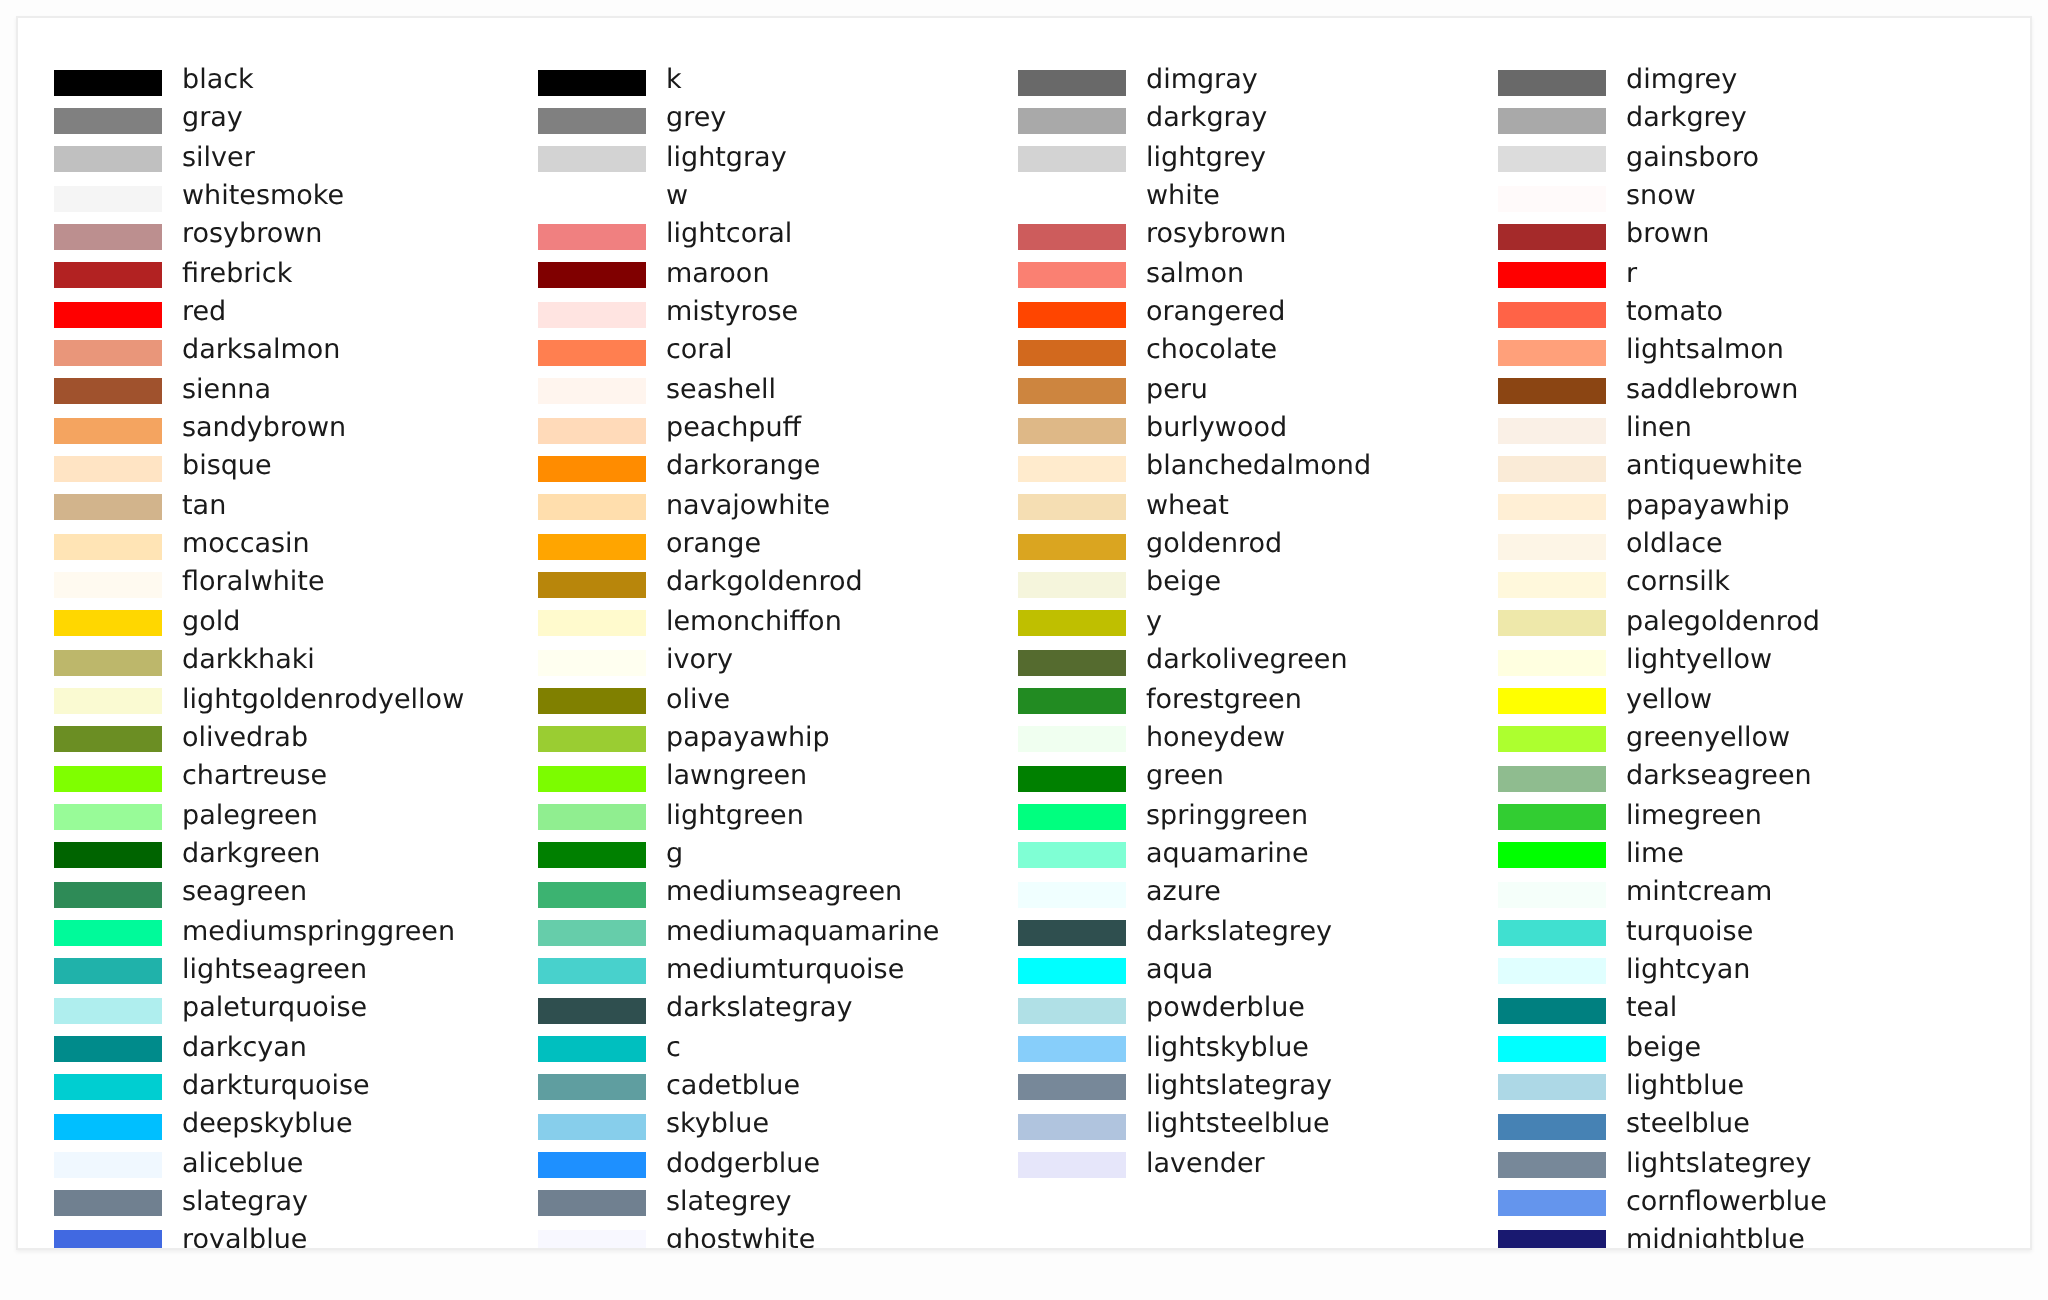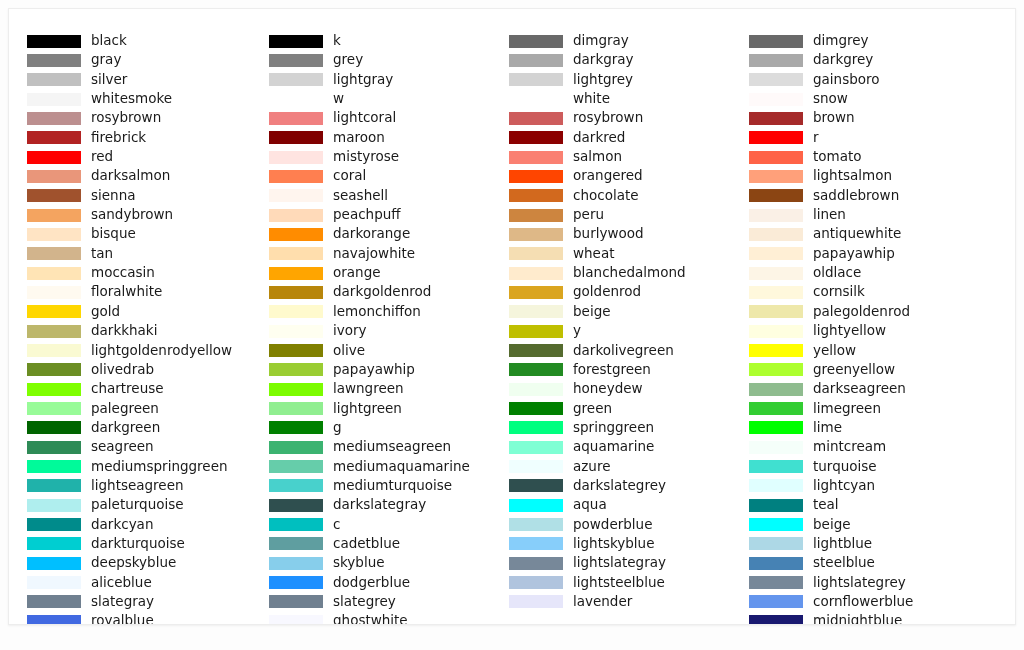--- a/index.html
+++ b/index.html
@@ -356,50 +356,46 @@
           </div>
           <div class="color-row">
             <div class="swatch" title="white" style="background: rgb(255, 255, 255);"></div>
             <span class="swatch-label">white</span>
           </div>
           <div class="color-row">
             <div class="swatch" title="indianred" style="background: rgb(205, 92, 92);"></div>
             <span class="swatch-label">rosybrown</span>
           </div>
           <div class="color-row">
-            <div class="swatch" title="darkred" style="background: rgb(139, 0, 0);"></div>
-            <span class="swatch-label">darkred</span>
-          </div>
-          <div class="color-row">
             <div class="swatch" title="salmon" style="background: rgb(250, 128, 114);"></div>
             <span class="swatch-label">salmon</span>
           </div>
           <div class="color-row">
             <div class="swatch" title="orangered" style="background: rgb(255, 69, 0);"></div>
             <span class="swatch-label">orangered</span>
           </div>
           <div class="color-row">
             <div class="swatch" title="chocolate" style="background: rgb(210, 105, 30);"></div>
             <span class="swatch-label">chocolate</span>
           </div>
           <div class="color-row">
             <div class="swatch" title="peru" style="background: rgb(205, 133, 63);"></div>
             <span class="swatch-label">peru</span>
           </div>
           <div class="color-row">
             <div class="swatch" title="burlywood" style="background: rgb(222, 184, 135);"></div>
             <span class="swatch-label">burlywood</span>
           </div>
           <div class="color-row">
+            <div class="swatch" title="blanchedalmond" style="background: rgb(255, 235, 205);"></div>
+            <span class="swatch-label">blanchedalmond</span>
+          </div>
+          <div class="color-row">
             <div class="swatch" title="wheat" style="background: rgb(245, 222, 179);"></div>
             <span class="swatch-label">wheat</span>
-          </div>
-          <div class="color-row">
-            <div class="swatch" title="blanchedalmond" style="background: rgb(255, 235, 205);"></div>
-            <span class="swatch-label">blanchedalmond</span>
           </div>
           <div class="color-row">
             <div class="swatch" title="goldenrod" style="background: rgb(218, 165, 32);"></div>
             <span class="swatch-label">goldenrod</span>
           </div>
           <div class="color-row">
             <div class="swatch" title="beige" style="background: rgb(245, 245, 220);"></div>
             <span class="swatch-label">beige</span>
           </div>
           <div class="color-row">

